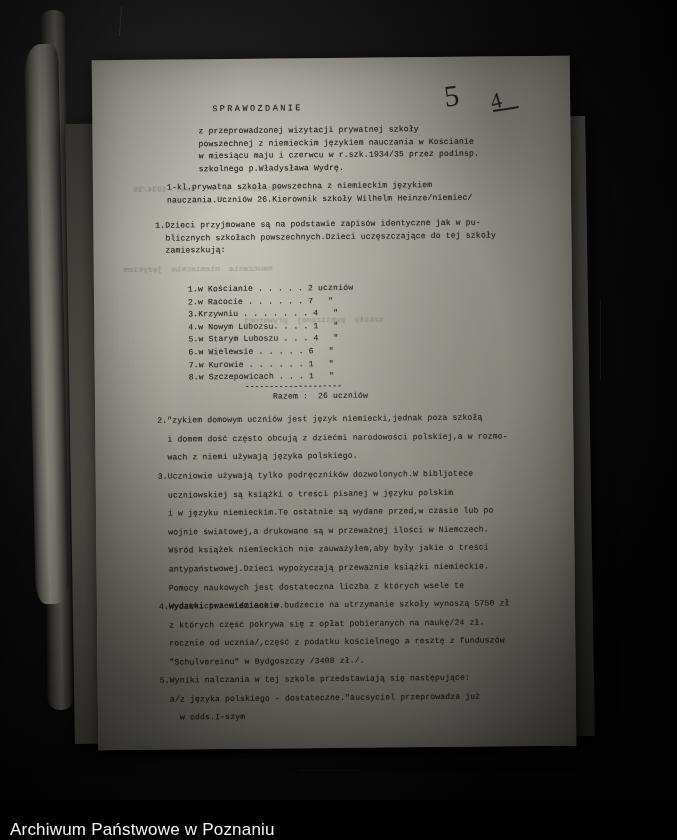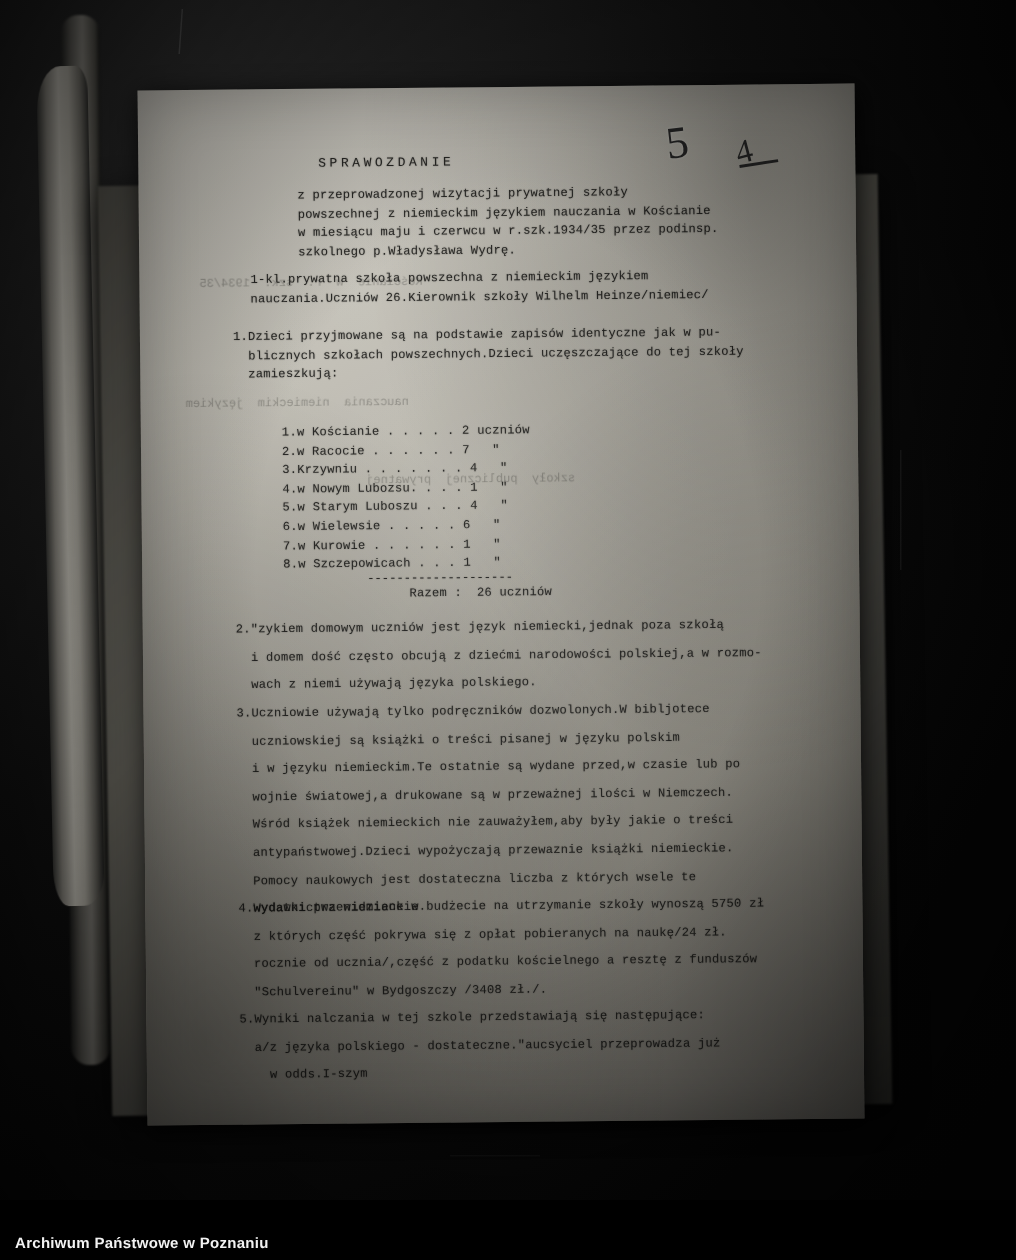--- a/index.html
+++ b/index.html
@@ -180,22 +180,22 @@
   .footer {
     position: absolute;
     left: 0; right: 0; bottom: 0;
     height: 40px;
     background: #000;
     display: flex;
     align-items: center;
   }
   .footer span {
     color: #f2f2f2;
-    font-size: 10px;
-    font-weight: bold;
+    font-size: 17px;
+    font-weight: normal;
     padding-left: 10px;
     letter-spacing: 0.2px;
     font-family: "Liberation Sans", sans-serif;
     margin-top: 19px;
   }
 </style>
 </head>
 <body>
 
 <div id="page">

